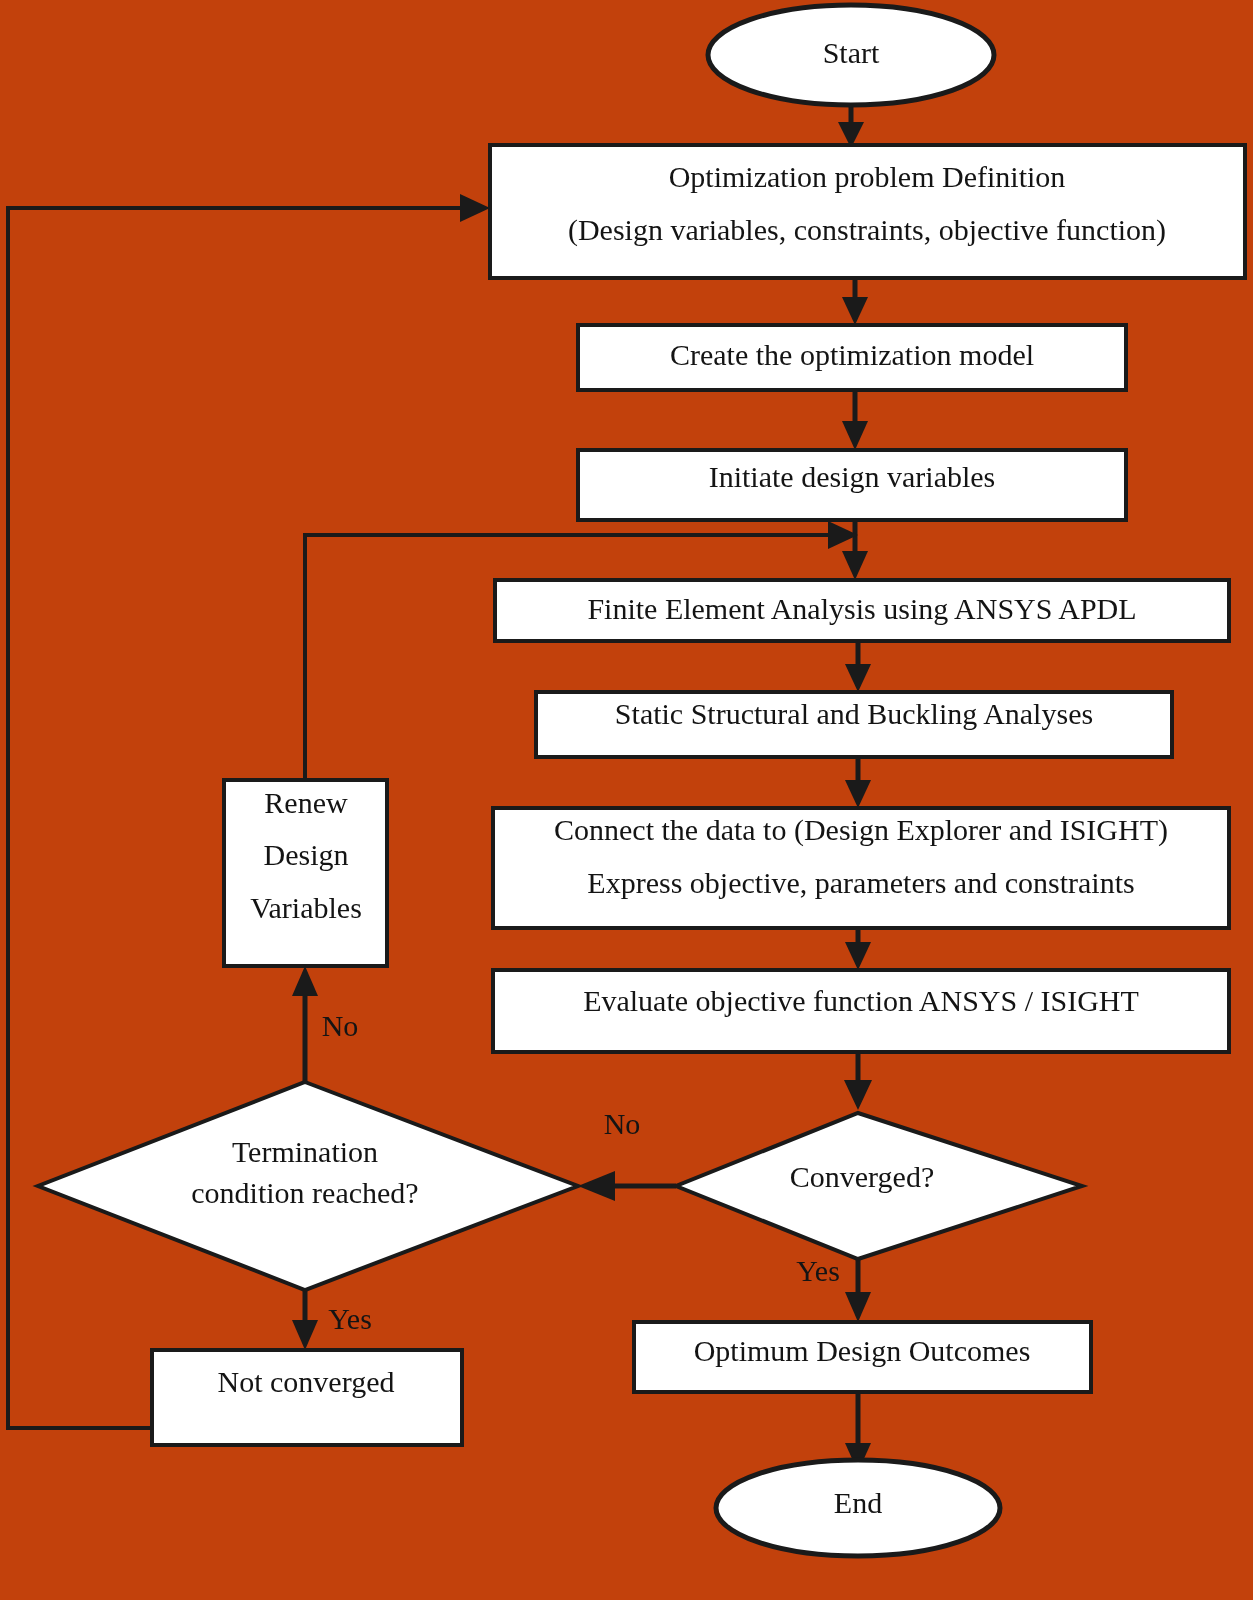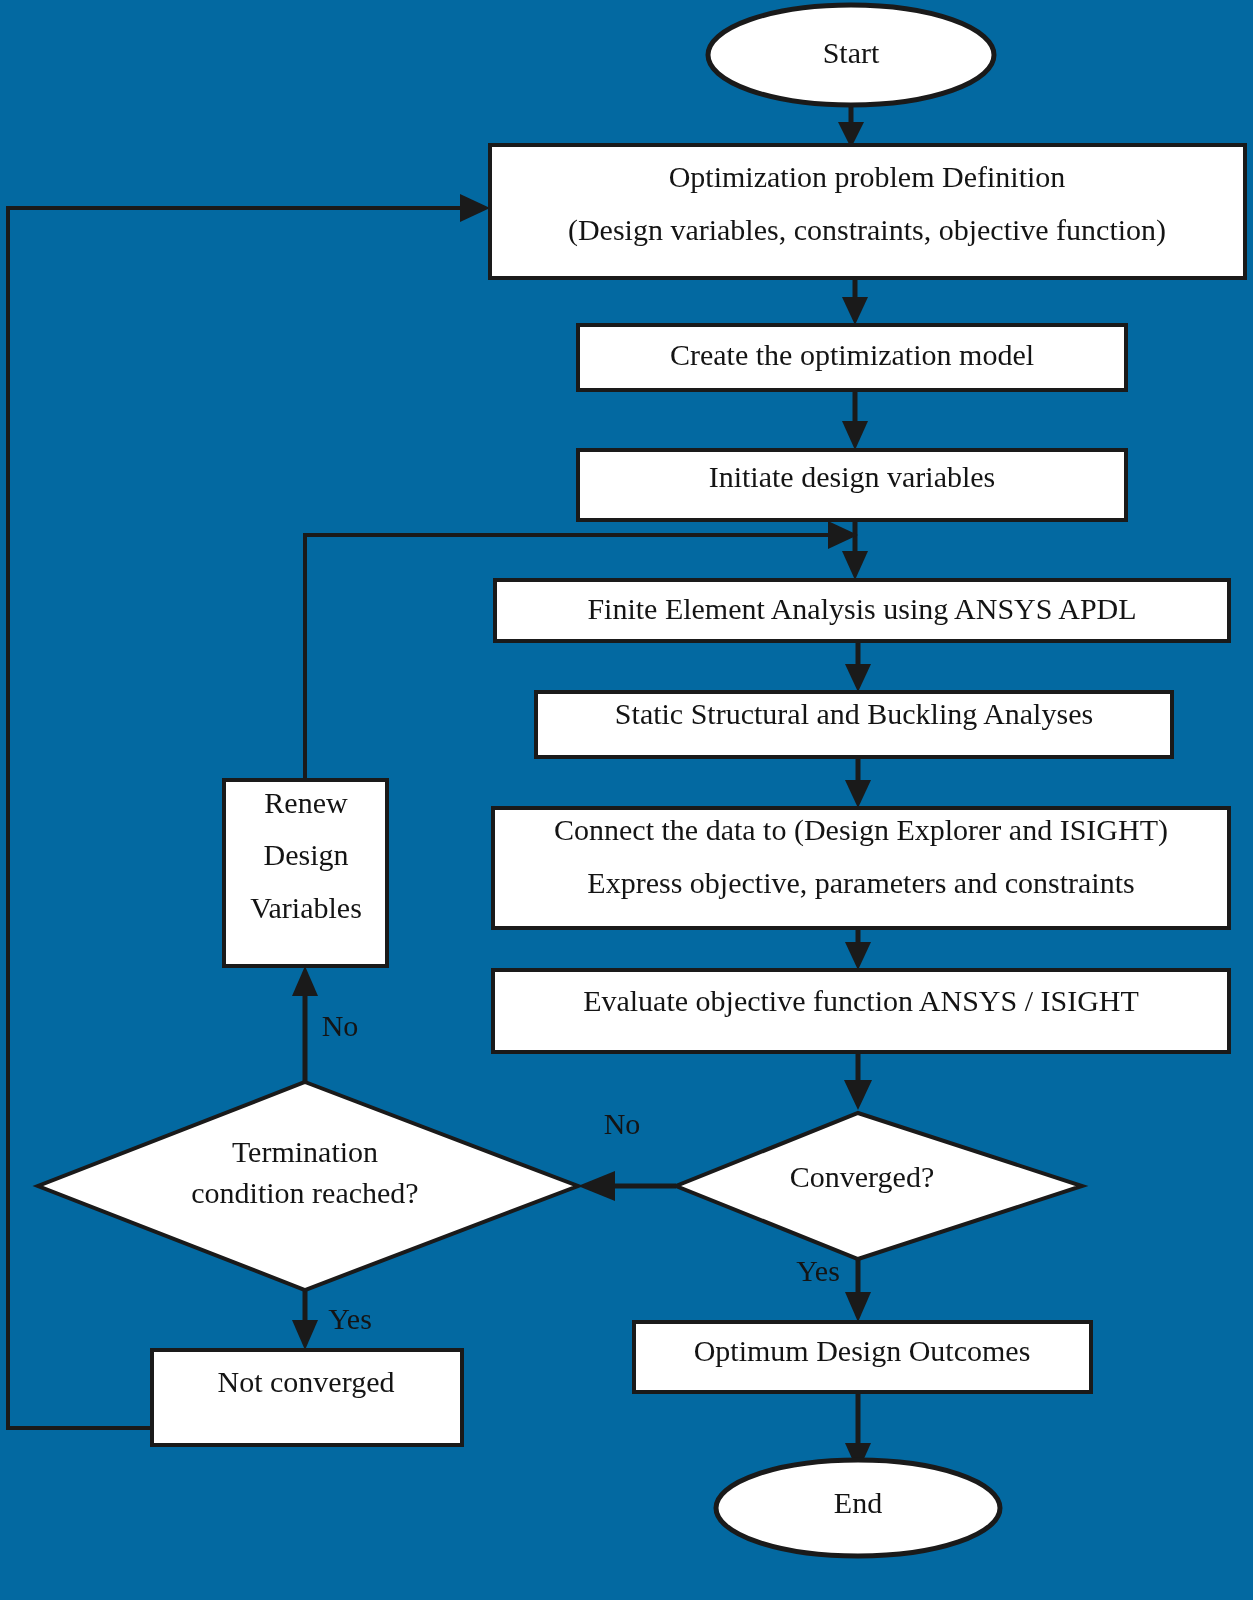--- a/index.html
+++ b/index.html
@@ -4,21 +4,21 @@
 <style>
   html, body {
     margin: 0;
     padding: 0;
     background: #ffffff;
   }
   #flowchart-root {
     position: relative;
     width: 1253px;
     height: 1600px;
-    background: #0369a1;
+    background: #c2410c;
     font-family: "Liberation Serif", "DejaVu Serif", serif;
     overflow: hidden;
   }
   svg#flow-svg {
     position: absolute;
     top: 0;
     left: 0;
     width: 1253px;
     height: 1600px;
     display: block;

